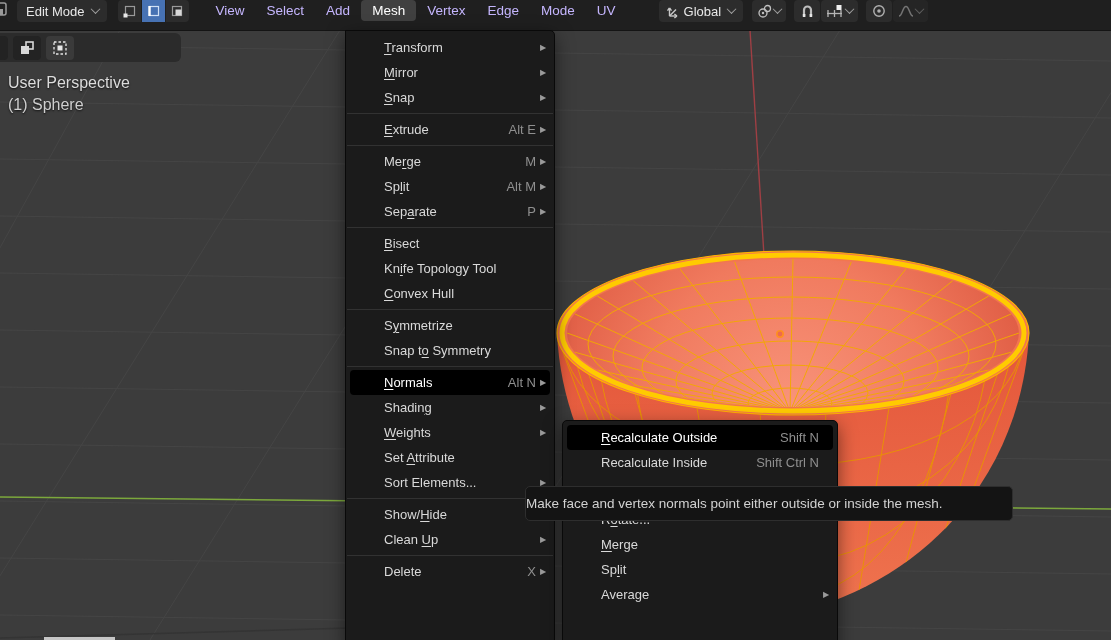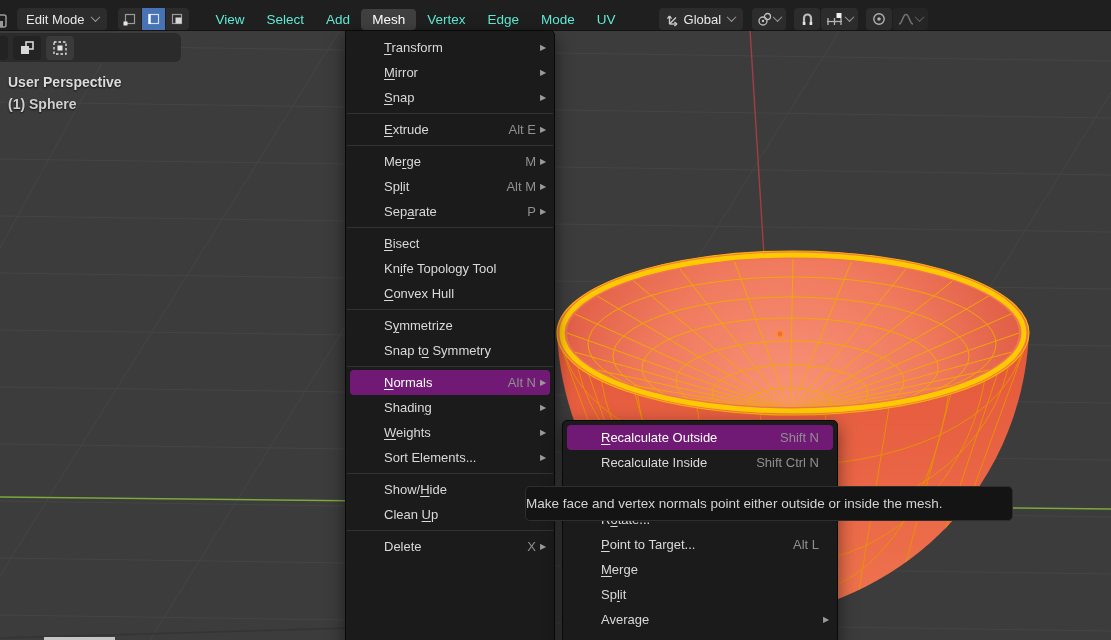--- a/index.html
+++ b/index.html
@@ -2,54 +2,54 @@
 <html><head>
 <meta charset="utf-8">
 <style>
   html,body{margin:0;padding:0;background:#2a2a2a;}
   body{width:1111px;height:640px;position:relative;overflow:hidden;
        font-family:"Liberation Sans","DejaVu Sans",sans-serif;
        -webkit-font-smoothing:antialiased;}
   
   #viewport{position:absolute;left:0;top:30px;width:1111px;height:610px;background:#3c3c3c;}
   #vpsvg{position:absolute;left:0;top:0;}
-  .vp-label{position:absolute;color:#dcdcdc;font-size:14px;text-shadow:0 1px 2px rgba(0,0,0,.75);font-weight:bold;}
+  .vp-label{position:absolute;color:#dcdcdc;font-size:16px;text-shadow:0 1px 2px rgba(0,0,0,.75);}
   
   #topbar{position:absolute;left:0;top:0;width:1111px;height:30px;background:#1f1f1f;
-          border-bottom:1px solid #141414;display:flex;align-items:flex-end;z-index:50;}
+          border-bottom:1px solid #141414;display:flex;align-items:flex-start;z-index:50;}
   .tb-group{display:flex;align-items:center;}
   .dropdown{display:flex;align-items:center;background:#2c2c2c;border-radius:4px;height:22px;
             padding:0 7px;margin:0 2px;cursor:default;}
   .dropdown .txt{color:#e8e8e8;font-size:13px;margin:0 6px 0 2px;}
   .chev{width:6px;height:6px;border-right:1.5px solid #9f9f9f;border-bottom:1.5px solid #9f9f9f;
         transform:rotate(45deg) translate(-1px,-1px);margin:0 1px 2px 1px;flex:none;}
   .selmode{display:flex;margin-left:9px;}
   .selbtn{width:23px;height:22px;background:#2c2c2c;display:flex;align-items:center;justify-content:center;}
   .selbtn:first-child{border-radius:4px 0 0 4px;}
   .selbtn:last-child{border-radius:0 4px 4px 0;margin-left:1px;}
   .selbtn.mid{margin-left:1px;}
   .selbtn.active{background:#4772b3;}
   #menubar{display:flex;align-items:center;margin-left:16px;}
-  .menu-btn{color:#5eead4;font-size:13.5px;padding:3px 11px;border-radius:4px;cursor:default;}
+  .menu-btn{color:#c4b5fd;font-size:13.5px;padding:3px 11px;border-radius:4px;cursor:default;}
   .menu-btn.active{background:#404040;color:#ffffff;}
   .iconbtn{display:flex;align-items:center;background:#2c2c2c;border-radius:4px;height:22px;
            padding:0 4px;margin-left:1px;}
   .dim{opacity:.5;}
   
   .menu-panel{position:absolute;background:#1b1b1b;border:1px solid #090909;border-radius:5px;
               box-shadow:0 6px 18px rgba(0,0,0,.5);padding:4px 0;box-sizing:border-box;}
   #mesh-menu{left:345px;top:30px;width:210px;height:620px;z-index:60;border-top-left-radius:0;}
   #normals-menu{left:562px;top:420px;width:276px;height:240px;z-index:61;}
   .mi{height:25px;line-height:25px;display:flex;align-items:flex-start;margin:0 4px;border-radius:4px;
       font-size:13px;color:#d9d9d9;cursor:default;}
   .mi .lbl{padding-left:34px;white-space:nowrap;}
   .mi .lbl u{text-decoration:underline;text-underline-offset:2px;}
   .mi .sc{margin-left:auto;color:#8f8f8f;white-space:nowrap;}
   .mi .ar{width:14px;text-align:center;color:#9a9a9a;font-size:8px;flex:none;}
-  .mi.hl{background:#701a75;color:#ffffff;}
+  .mi.hl{background:#000000;color:#ffffff;}
   .msep{height:7px;display:flex;align-items:center;margin:0 1px;}
   .msep div{height:1px;width:100%;background:#323232;}
   .mspacer{height:25px;}
   
   #tooltip{position:absolute;left:525px;top:486px;width:488px;height:35px;z-index:70;
            background:#141414;border:1px solid #2e2e2e;border-radius:5px;box-sizing:border-box;
            display:flex;align-items:center;color:#d2d2d2;font-size:13.5px;}
   
   #toolstrip{position:absolute;left:0;top:33px;width:181px;height:29px;background:#2b2b2b;
              border-radius:0 6px 6px 0;display:flex;align-items:center;z-index:10;overflow:hidden;}
@@ -367,20 +367,25 @@
       <span class="lbl">Shadin<u>g</u></span>
       <span class="sc"></span>
       <span class="ar">▶</span>
     </div>
     <div class="mi">
       <span class="lbl"><u>W</u>eights</span>
       <span class="sc"></span>
       <span class="ar">▶</span>
     </div>
     <div class="mi">
+      <span class="lbl">Set <u>A</u>ttribute</span>
+      <span class="sc"></span>
+      <span class="ar"></span>
+    </div>
+    <div class="mi">
       <span class="lbl">Sort Elements...</span>
       <span class="sc"></span>
       <span class="ar">▶</span>
     </div>
     <div class="msep">
       <div></div>
     </div>
     <div class="mi">
       <span class="lbl">Show/<u>H</u>ide</span>
       <span class="sc"></span>
@@ -415,25 +420,20 @@
     <div class="mspacer"></div>
     <div class="msep">
       <div></div>
     </div>
     <div class="mi">
       <span class="lbl">R<u>o</u>tate...</span>
       <span class="sc"></span>
       <span class="ar"></span>
     </div>
     <div class="mi">
-      <span class="lbl"><u>P</u>oint to Target...</span>
-      <span class="sc">Alt L</span>
-      <span class="ar"></span>
-    </div>
-    <div class="mi">
       <span class="lbl"><u>M</u>erge</span>
       <span class="sc"></span>
       <span class="ar"></span>
     </div>
     <div class="mi">
       <span class="lbl">Sp<u>l</u>it</span>
       <span class="sc"></span>
       <span class="ar"></span>
     </div>
     <div class="mi">

